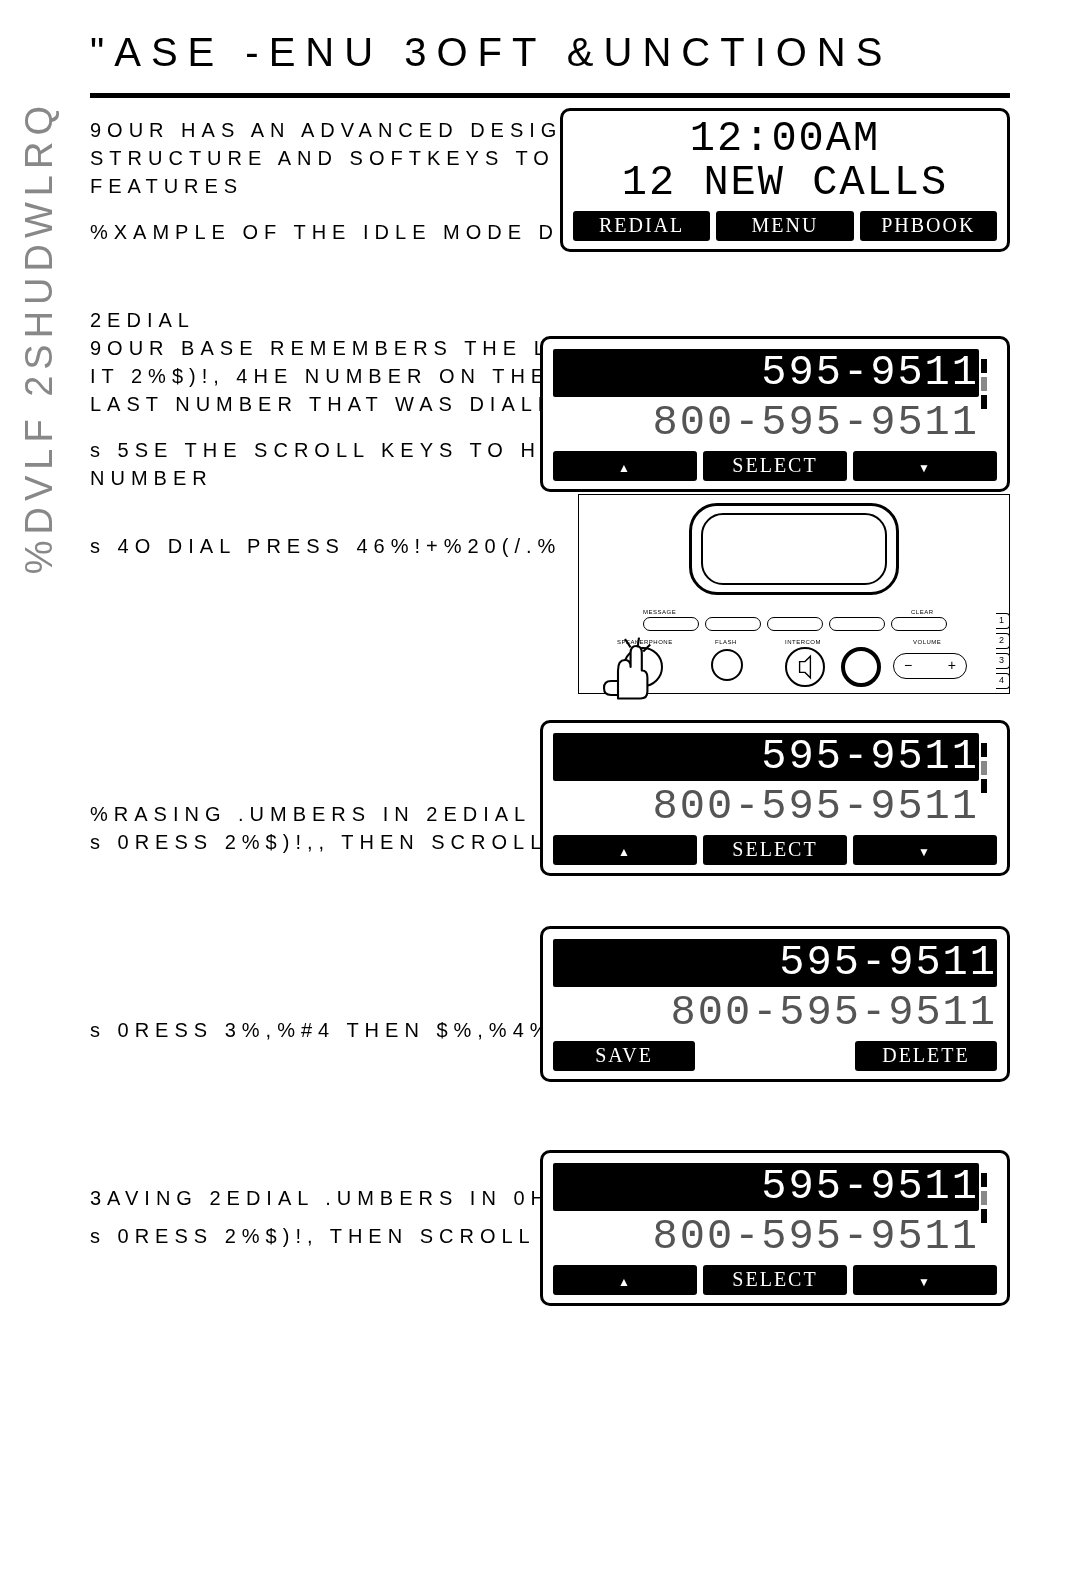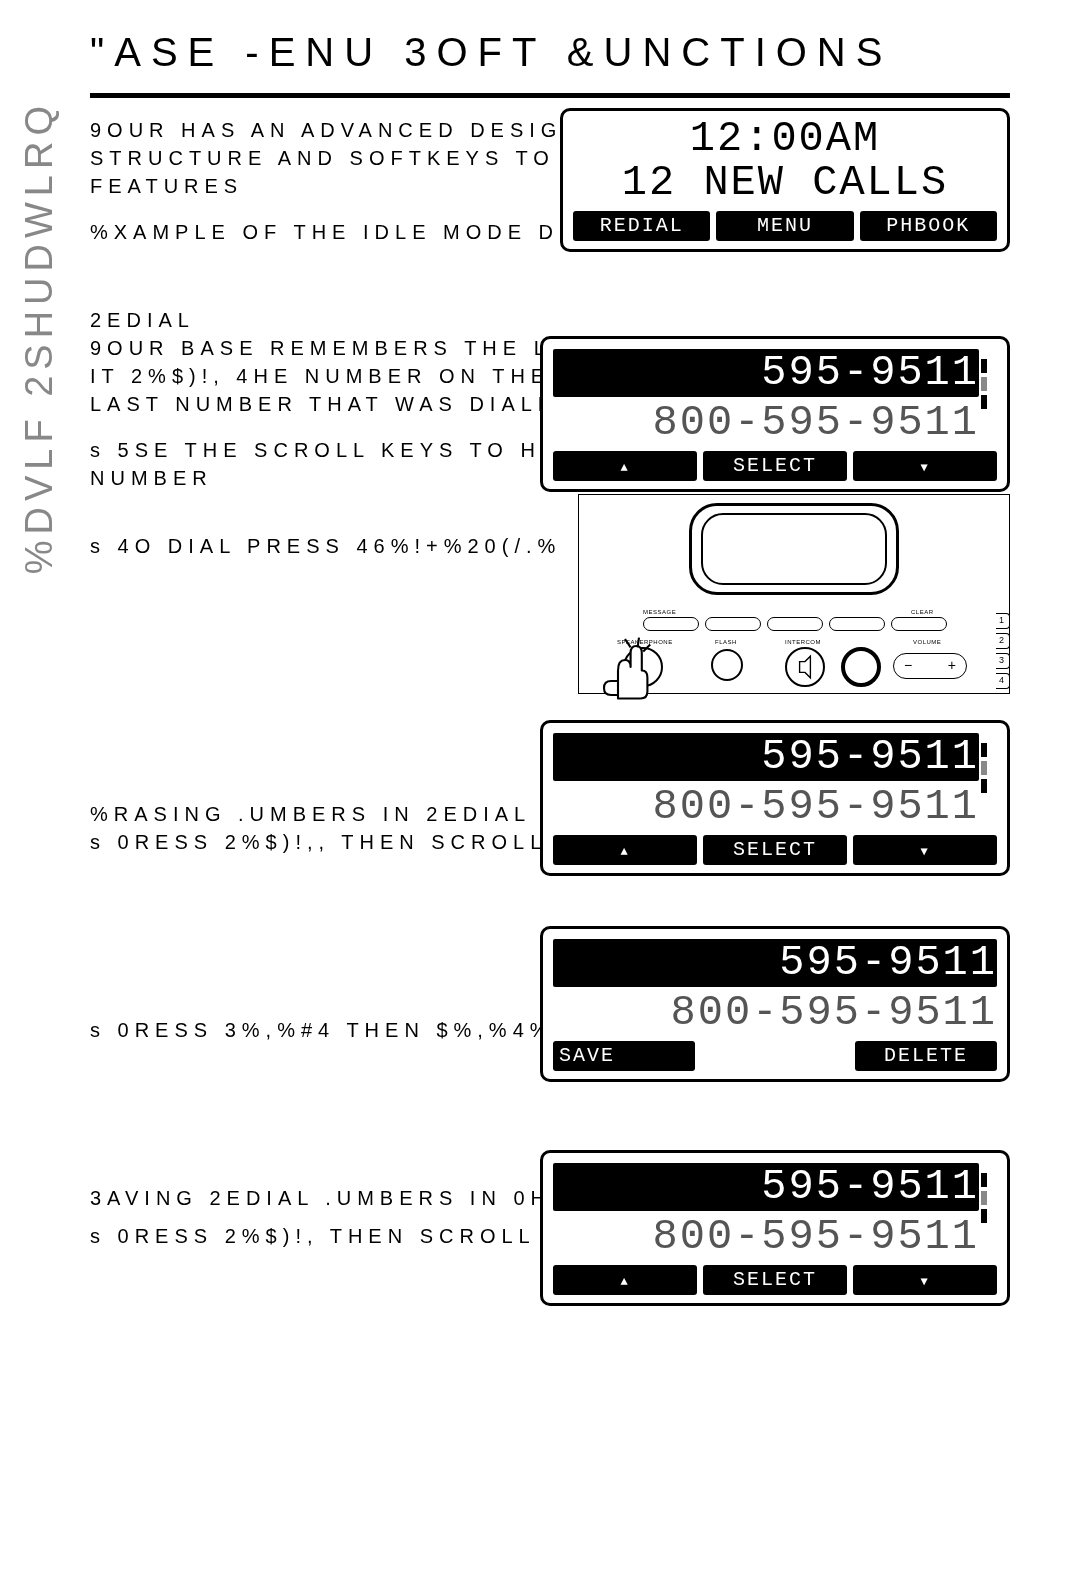--- a/index.html
+++ b/index.html
@@ -75,21 +75,21 @@
   }
   .lcd-softkeys {
     display: flex;
     gap: 6px;
     justify-content: space-between;
     margin-top: 6px;
   }
   .lcd-softkeys .sk {
     background: #000;
     color: #fff;
-    font-family: Liberation Mono, monospace;
+    font-family: Liberation Serif, serif;
     font-size: 20px;
     letter-spacing: 2px;
     padding: 3px 6px 4px 6px;
     border-radius: 3px;
     flex: 1;
     text-align: center;
     min-width: 0;
     white-space: nowrap;
   }
   .lcd-softkeys .sk.blank {
@@ -305,21 +305,21 @@
     <div class="sk"><span class="triangle-up"></span></div>
     <div class="sk">SELECT</div>
     <div class="sk"><span class="triangle-down"></span></div>
   </div>
 </div>
 
 <div id="lcd4" class="lcd">
   <div class="lcd-dotted lcd-line-inv" style="text-align:right">595-9511</div>
   <div class="lcd-dotted" style="text-align:right;color:#555">800-595-9511</div>
   <div class="lcd-softkeys">
-    <div class="sk" style="flex:0 0 32%;text-align:left">SAVE</div>
+    <div class="sk" style="flex:0 0 32%;text-align:center">SAVE</div>
     <div class="sk blank" style="flex:0 0 28%;background:transparent"></div>
     <div class="sk" style="flex:0 0 32%;text-align:center">DELETE</div>
   </div>
 </div>
 
 <div id="lcd5" class="lcd">
   <div class="num-area">
     <div class="lcd-dotted lcd-line-inv" style="text-align:right">595-9511</div>
     <div class="lcd-dotted" style="text-align:right;color:#555">800-595-9511</div>
     <div class="scroll-col">

